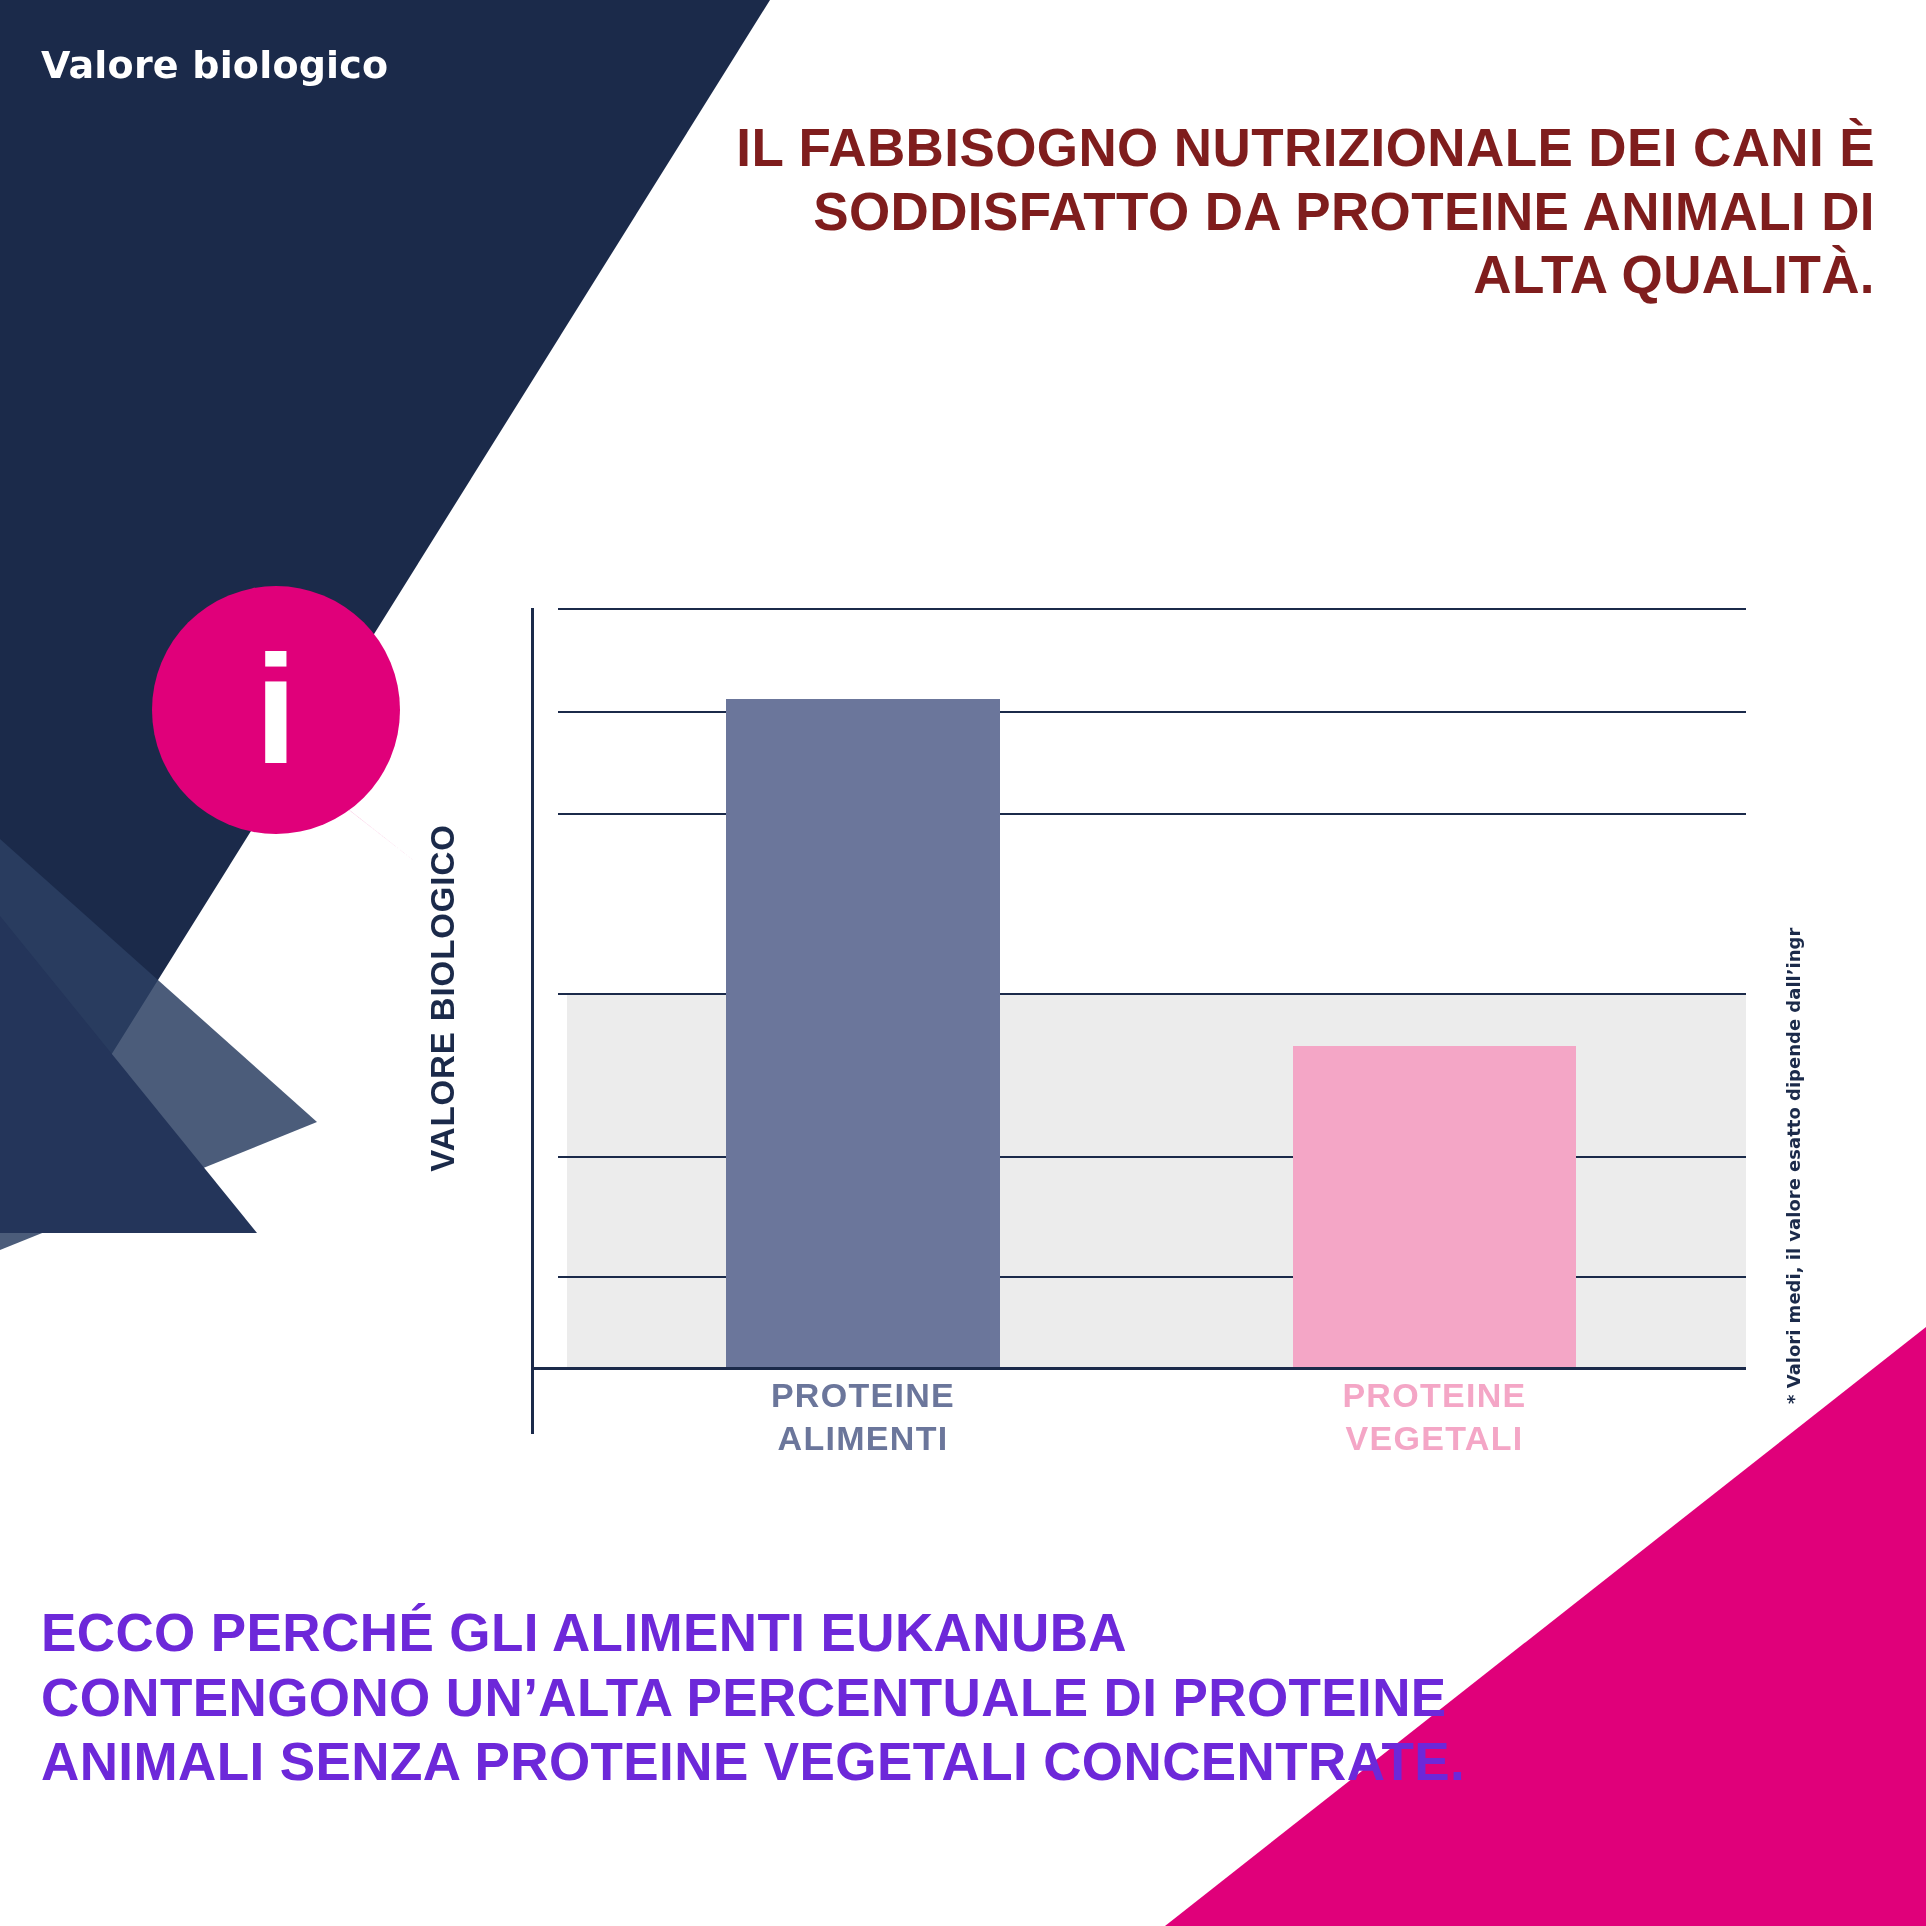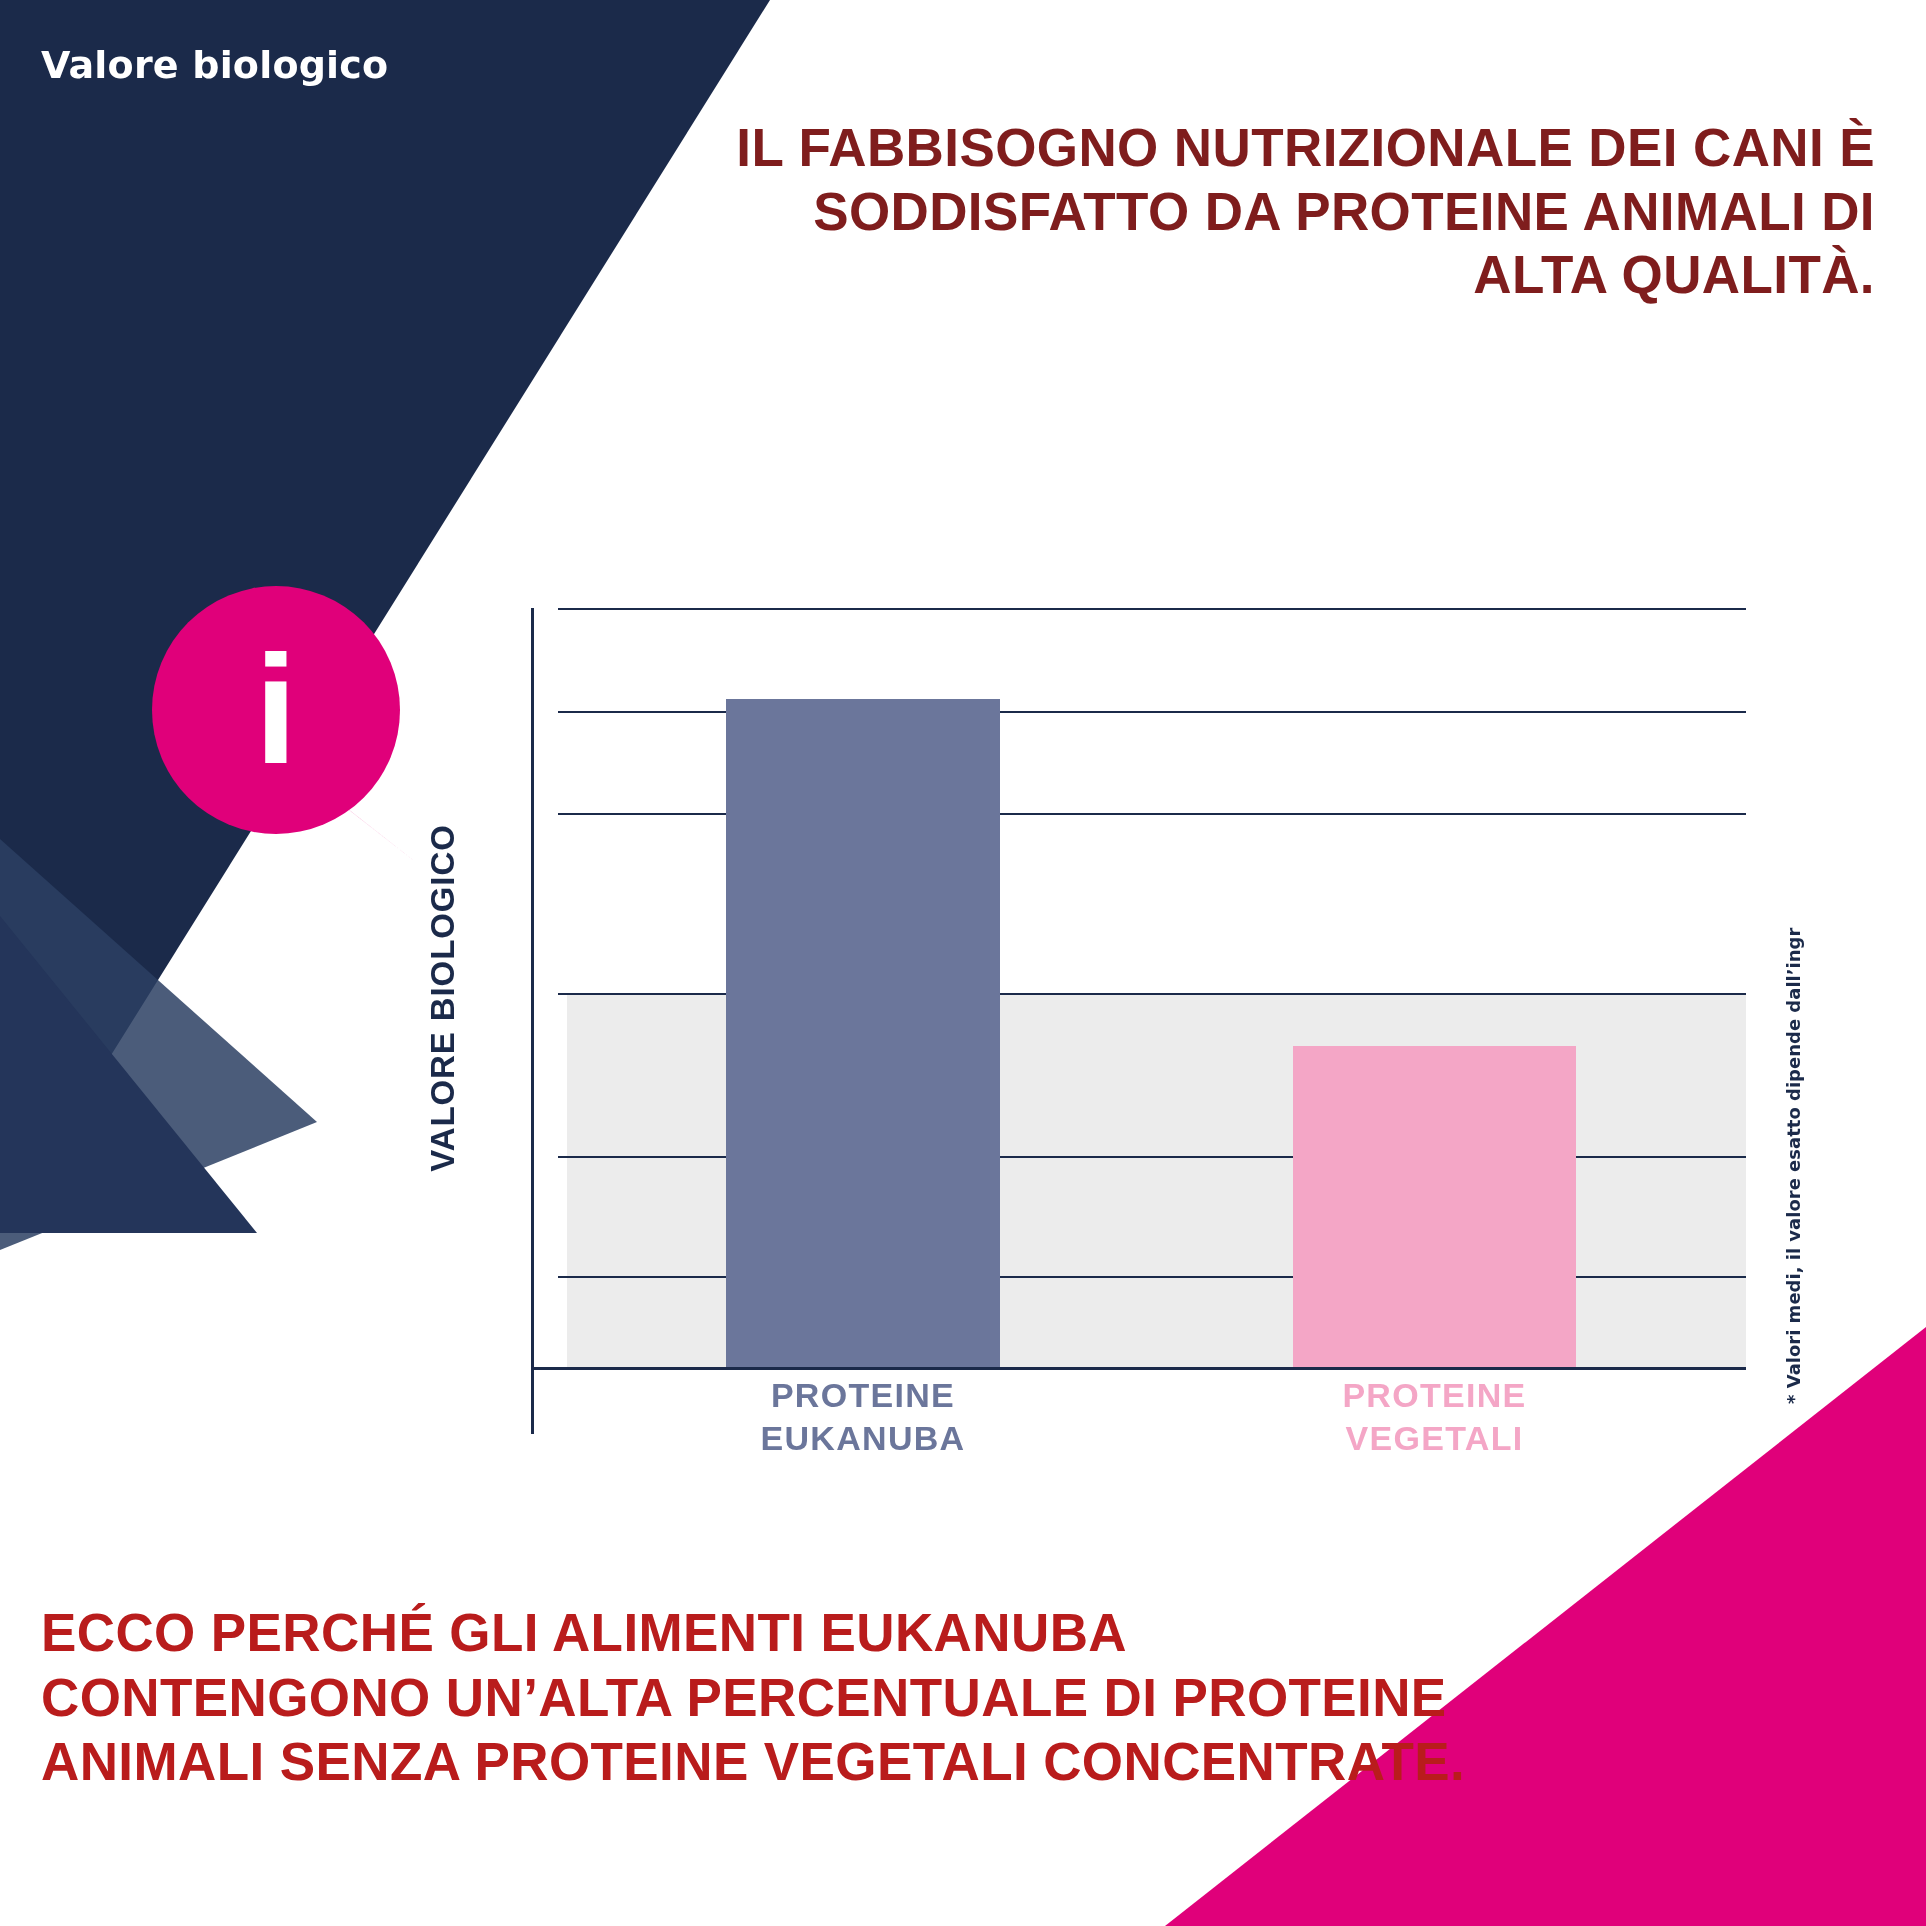--- a/index.html
+++ b/index.html
@@ -238,21 +238,21 @@
     color: #1b2a4a;
     font-family: "DejaVu Sans", sans-serif;
   }
 
   
   .claim {
     position: absolute;
     left: 41px;
     top: 1601px;
     width: 1472px;
-    color: #b91c1c;
+    color: #6d28d9;
     font-family: "Liberation Sans", sans-serif;
     font-weight: bold;
     font-size: 53px;
     line-height: 1.22;
     letter-spacing: 0.4px;
     z-index: 3;
   }
 </style>
 </head>
 <body>
@@ -287,21 +287,21 @@
     <div class="gridline" style="top:-17px;"></div>
     <div class="gridline" style="top:86px;"></div>
     <div class="gridline" style="top:188px;"></div>
     <div class="gridline" style="top:368px;"></div>
     <div class="gridline" style="top:531px;"></div>
     <div class="gridline" style="top:651px;"></div>
 
     <div class="bar bar-animal" style="left:195px;width:274px;height:668px;"></div>
     <div class="bar bar-vegetal" style="left:762px;width:283px;height:321px;"></div>
 
-    <div class="bar-label label-animal" style="left:195px;width:274px;">PROTEINE EUKANUBA</div>
+    <div class="bar-label label-animal" style="left:195px;width:274px;">PROTEINE ALIMENTI</div>
     <div class="bar-label label-vegetal" style="left:762px;width:283px;">PROTEINE VEGETALI</div>
   </div>
 </div>
 
 <div class="footnote">
   <span>* Valori medi, il valore esatto dipende dall’ingr</span>
 </div>
 
 <div class="claim">ECCO PERCHÉ GLI ALIMENTI EUKANUBA CONTENGONO UN’ALTA PERCENTUALE DI PROTEINE ANIMALI SENZA PROTEINE VEGETALI CONCENTRATE.</div>
 

